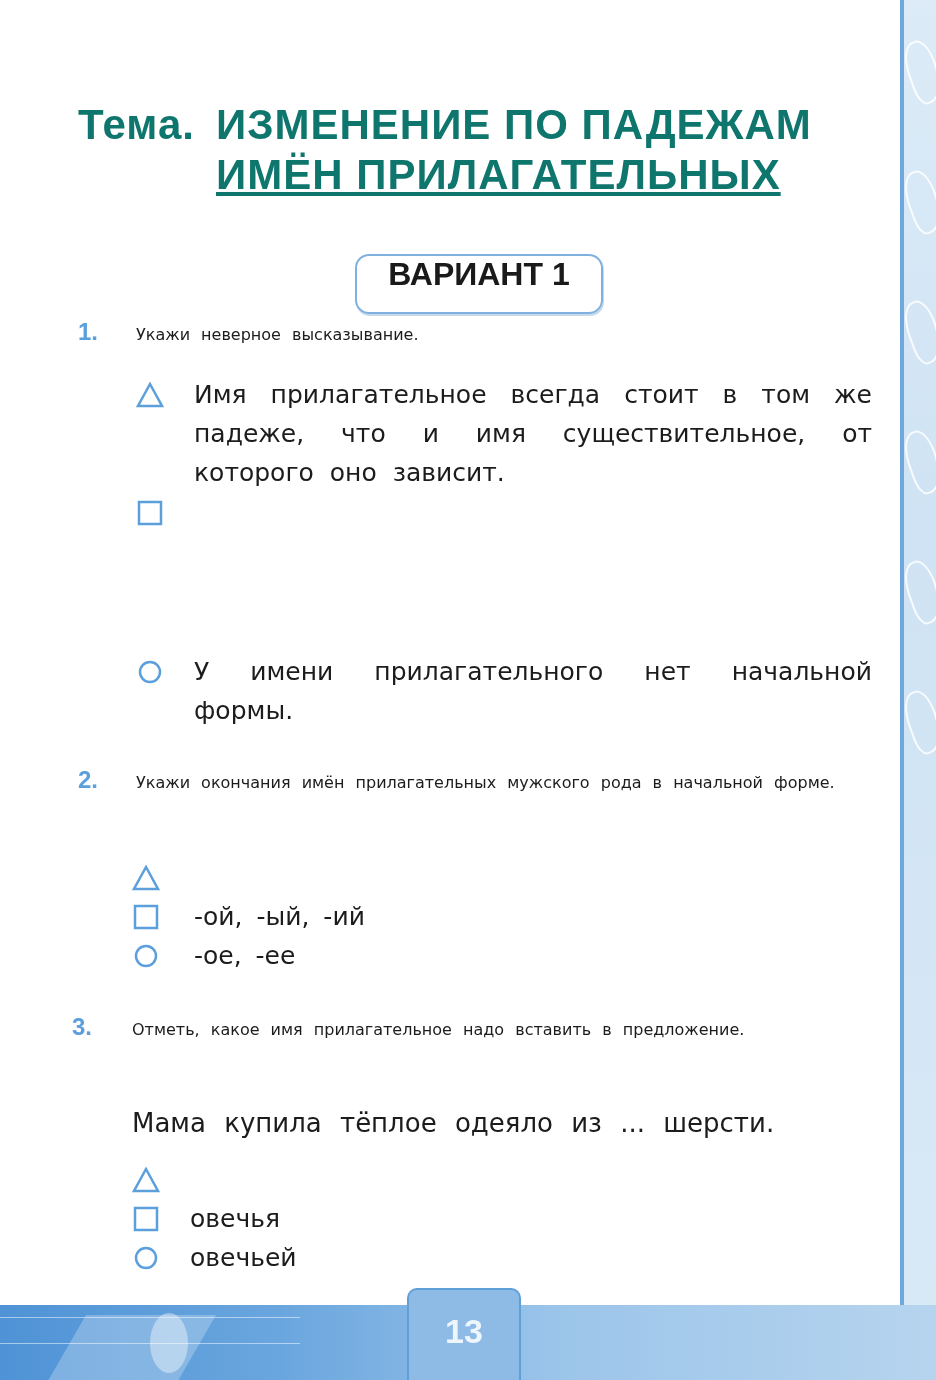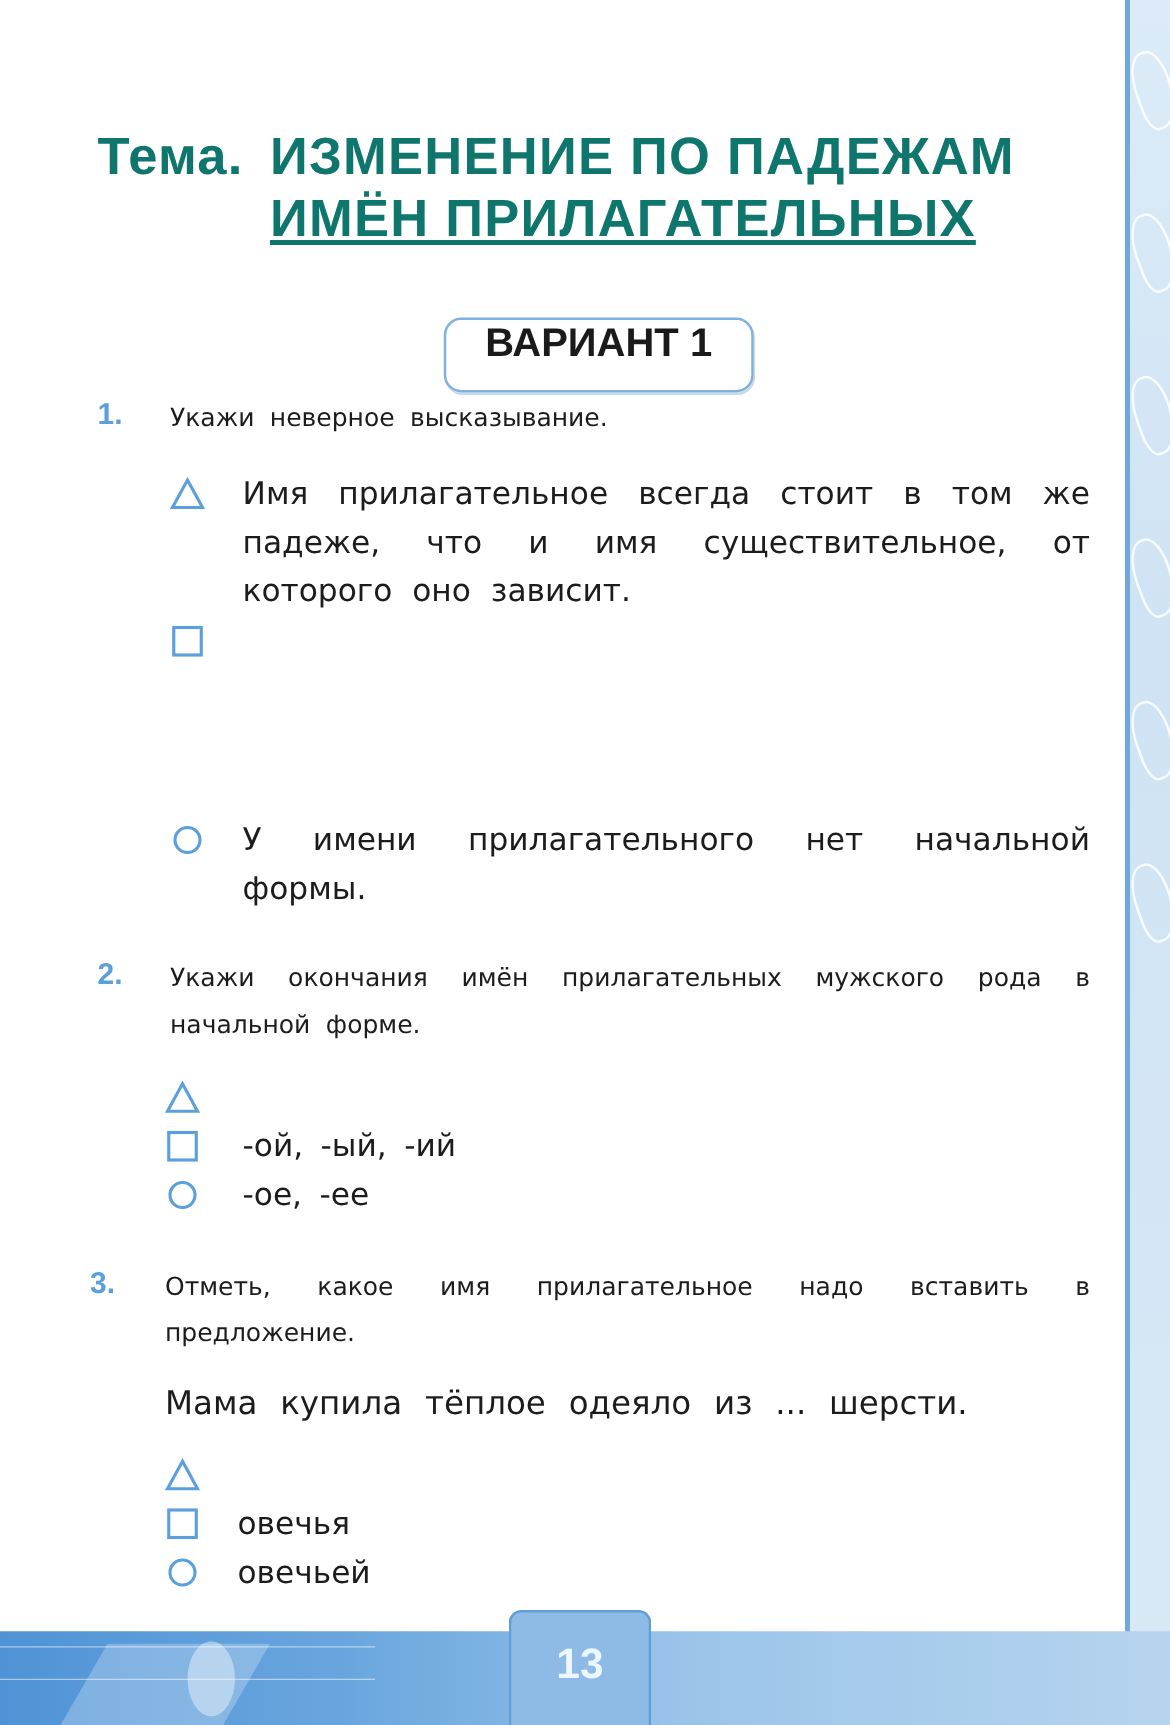--- a/index.html
+++ b/index.html
@@ -63,21 +63,21 @@
       font-family: "Liberation Sans", sans-serif; font-weight: bold;
       font-size: 32px; color: #1a1a1a;
     }
     .question { position: absolute; left: 0; width: 900px; }
     .q-num {
       position: absolute; left: 78px; font-family: "Liberation Sans", sans-serif;
       font-weight: bold; font-size: 24px; color: #5b9fdc;
     }
     .q-text {
       position: absolute; left: 136px; width: 736px;
-      font-size: 20px; line-height: 37px; text-align: justify; word-spacing: 6px;
+      font-size: 16px; line-height: 37px; text-align: justify; word-spacing: 6px;
     }
     .opt { position: absolute; left: 136px; width: 740px; }
     .opt-icon { position: absolute; left: 0; top: 6px; width: 28px; height: 28px; }
     .opt-text {
       position: absolute; left: 58px; width: 678px;
       font-size: 25px; line-height: 39px; text-align: justify; word-spacing: 8px;
     }
     .opt-text.short { word-spacing: 6px; }
     .sentence {
       position: absolute; left: 132px; font-size: 26px; line-height: 36px; word-spacing: 10px;

